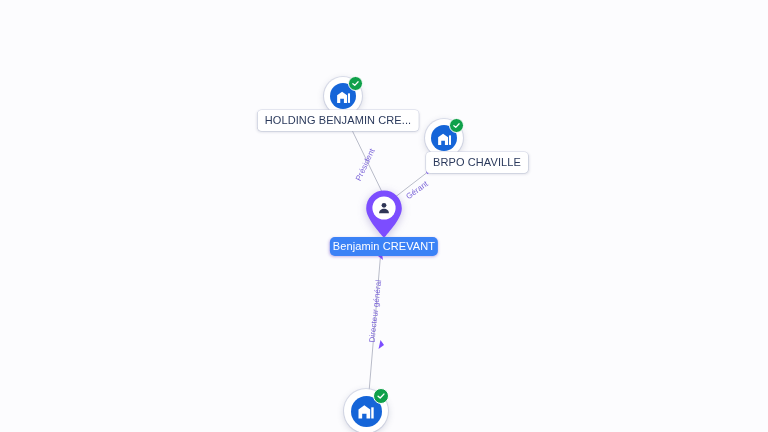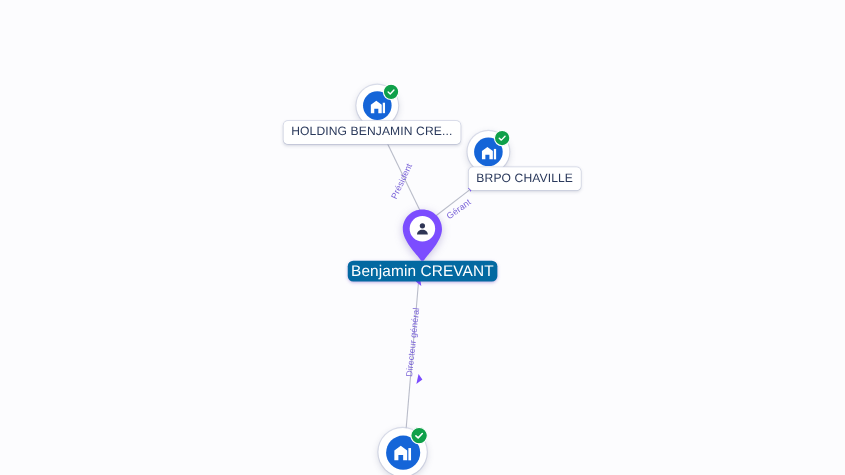--- a/index.html
+++ b/index.html
@@ -111,25 +111,25 @@
     font-size: 11px;
     line-height: 13px;
     padding: 4px 7px 4px 7px;
     border-radius: 4px;
     white-space: nowrap;
     box-shadow: 0 1px 3px rgba(60, 70, 110, 0.20),
                 0 0 0 0.6px rgba(205, 210, 228, 0.8);
     letter-spacing: 0.1px;
   }
   .node-label.person {
-    background: #0369a1;
+    background: #3b82f6;
     color: #ffffff;
     box-shadow: 0 1px 3px rgba(90, 50, 190, 0.35);
     border-radius: 5px;
-    font-size: 14px;
+    font-size: 11px;
     padding: 3px 3px;
   }
 
   
   .edge-label {
     position: absolute;
     color: #7b64d8;
     font-size: 8px;
     line-height: 9px;
     white-space: nowrap;

